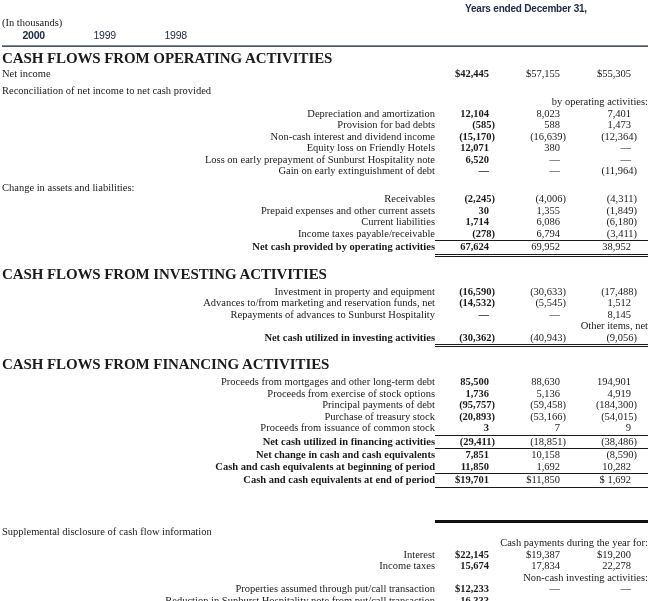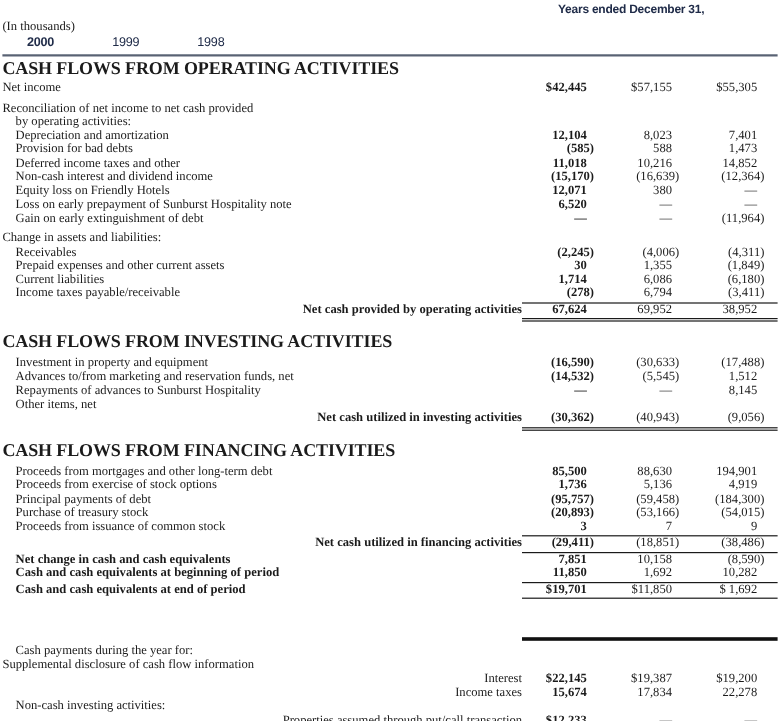--- a/index.html
+++ b/index.html
@@ -38,21 +38,21 @@
   .hdr-year.b{font-weight:bold;}
   .hdr-rule{height:2px;margin-top:3px;background:linear-gradient(#9aa1ab,#323c52);}
   
   .section{margin-top:13px;}
   .section:first-child{margin-top:5px;}
   .section-title{font-weight:bold;font-size:15px;line-height:13px;margin-bottom:3px;letter-spacing:-0.1px;}
   .row{display:flex;align-items:baseline;line-height:11.5px;}
   .row.space-before{margin-top:5px;}
   .label{flex:1;white-space:nowrap;overflow:hidden;}
   .ind0{padding-left:0;}
-  .ind1{padding-left:11px;}
+  .ind1{padding-left:11px;text-align:right;}
   .ind2{padding-left:23px;text-align:right;}
   .b{font-weight:bold;}
   .vals{display:flex;width:213px;flex:none;}
   .cell{
     width:71px;flex:none;text-align:right;box-sizing:border-box;
     padding-right:17px;white-space:pre;
   }
   .cell.paren{padding-right:11px;}
   .vals.rule-single{border-bottom:1px solid var(--rule);padding-bottom:1px;}
   .vals.rule-double{border-bottom:1.4px solid var(--rule);padding-bottom:1px;position:relative;}
@@ -111,28 +111,20 @@
         </div>
         <div class="row">
           <span class="label ind1">Provision for bad debts</span>
           <span class="vals">
             <span class="cell b paren">(585)</span>
             <span class="cell">588</span>
             <span class="cell">1,473</span>
           </span>
         </div>
         <div class="row">
-          <span class="label ind1">Deferred income taxes and other</span>
-          <span class="vals">
-            <span class="cell b">11,018</span>
-            <span class="cell">10,216</span>
-            <span class="cell">14,852</span>
-          </span>
-        </div>
-        <div class="row">
           <span class="label ind1">Non-cash interest and dividend income</span>
           <span class="vals">
             <span class="cell b paren">(15,170)</span>
             <span class="cell paren">(16,639)</span>
             <span class="cell paren">(12,364)</span>
           </span>
         </div>
         <div class="row">
           <span class="label ind1">Equity loss on Friendly Hotels</span>
           <span class="vals">
@@ -310,24 +302,24 @@
           <span class="vals rule-single">
             <span class="cell b">$19,701</span>
             <span class="cell">$11,850</span>
             <span class="cell">$ 1,692</span>
           </span>
         </div>
       </section>
       <section class="section supp">
         <div class="bar"></div>
         <div class="row">
+          <span class="label ind0">Supplemental disclosure of cash flow information</span>
+        </div>
+        <div class="row">
           <span class="label ind1">Cash payments during the year for:</span>
-        </div>
-        <div class="row">
-          <span class="label ind0">Supplemental disclosure of cash flow information</span>
         </div>
         <div class="row">
           <span class="label ind2">Interest</span>
           <span class="vals">
             <span class="cell b">$22,145</span>
             <span class="cell">$19,387</span>
             <span class="cell">$19,200</span>
           </span>
         </div>
         <div class="row">

